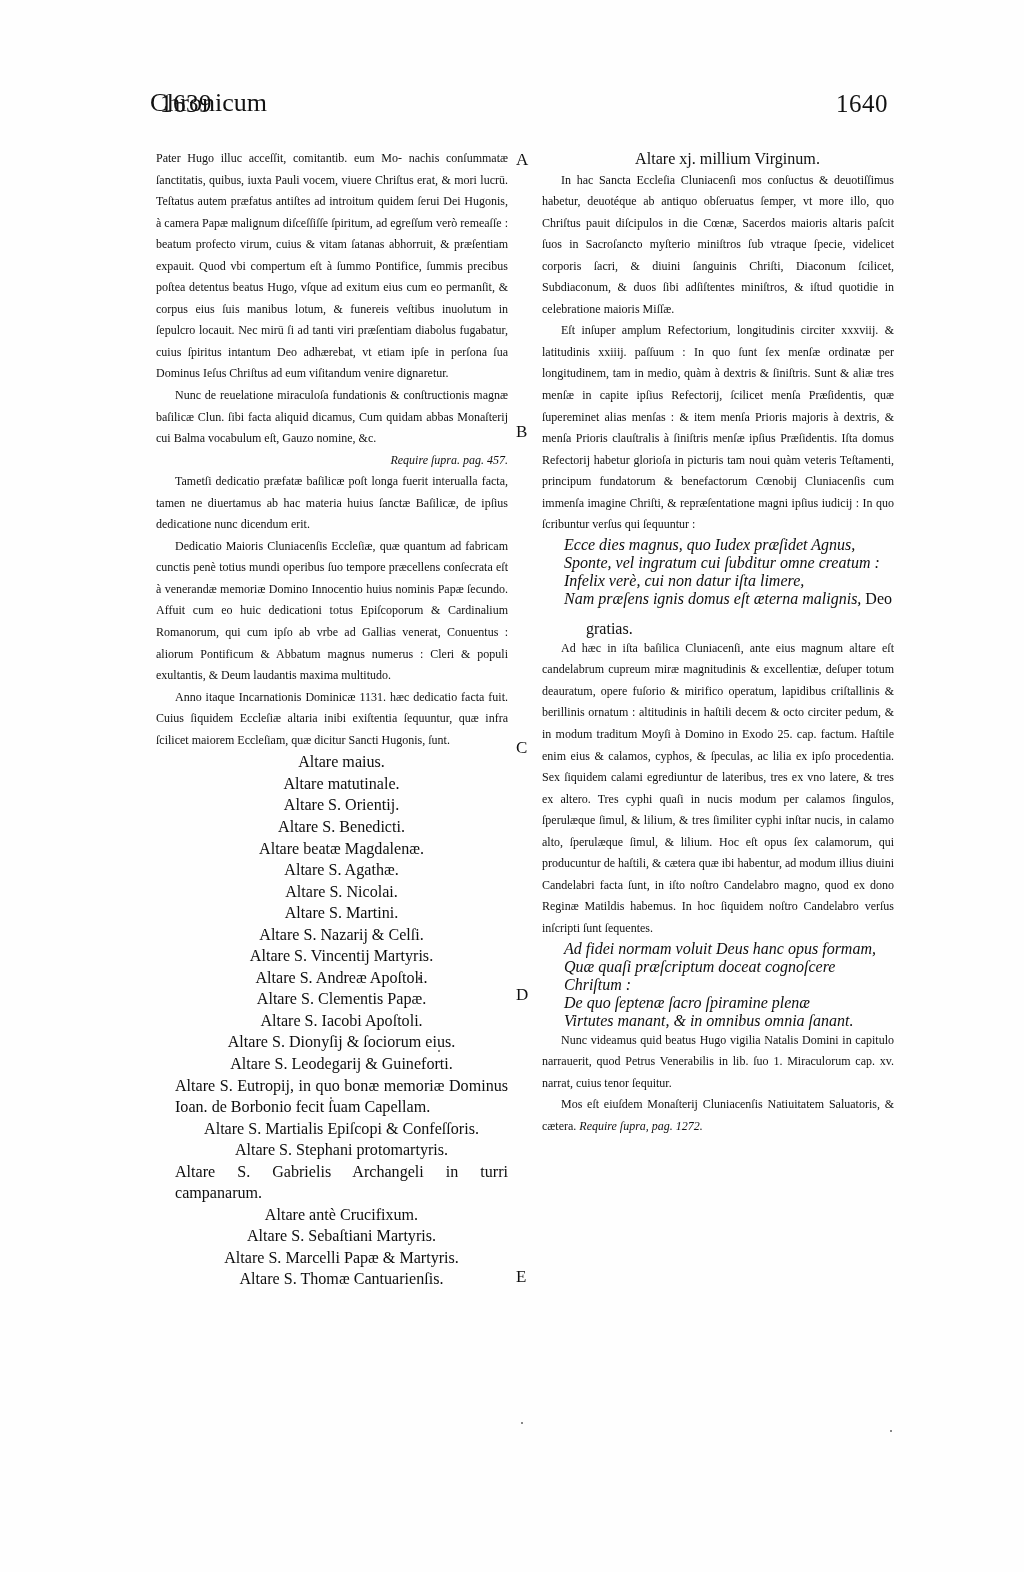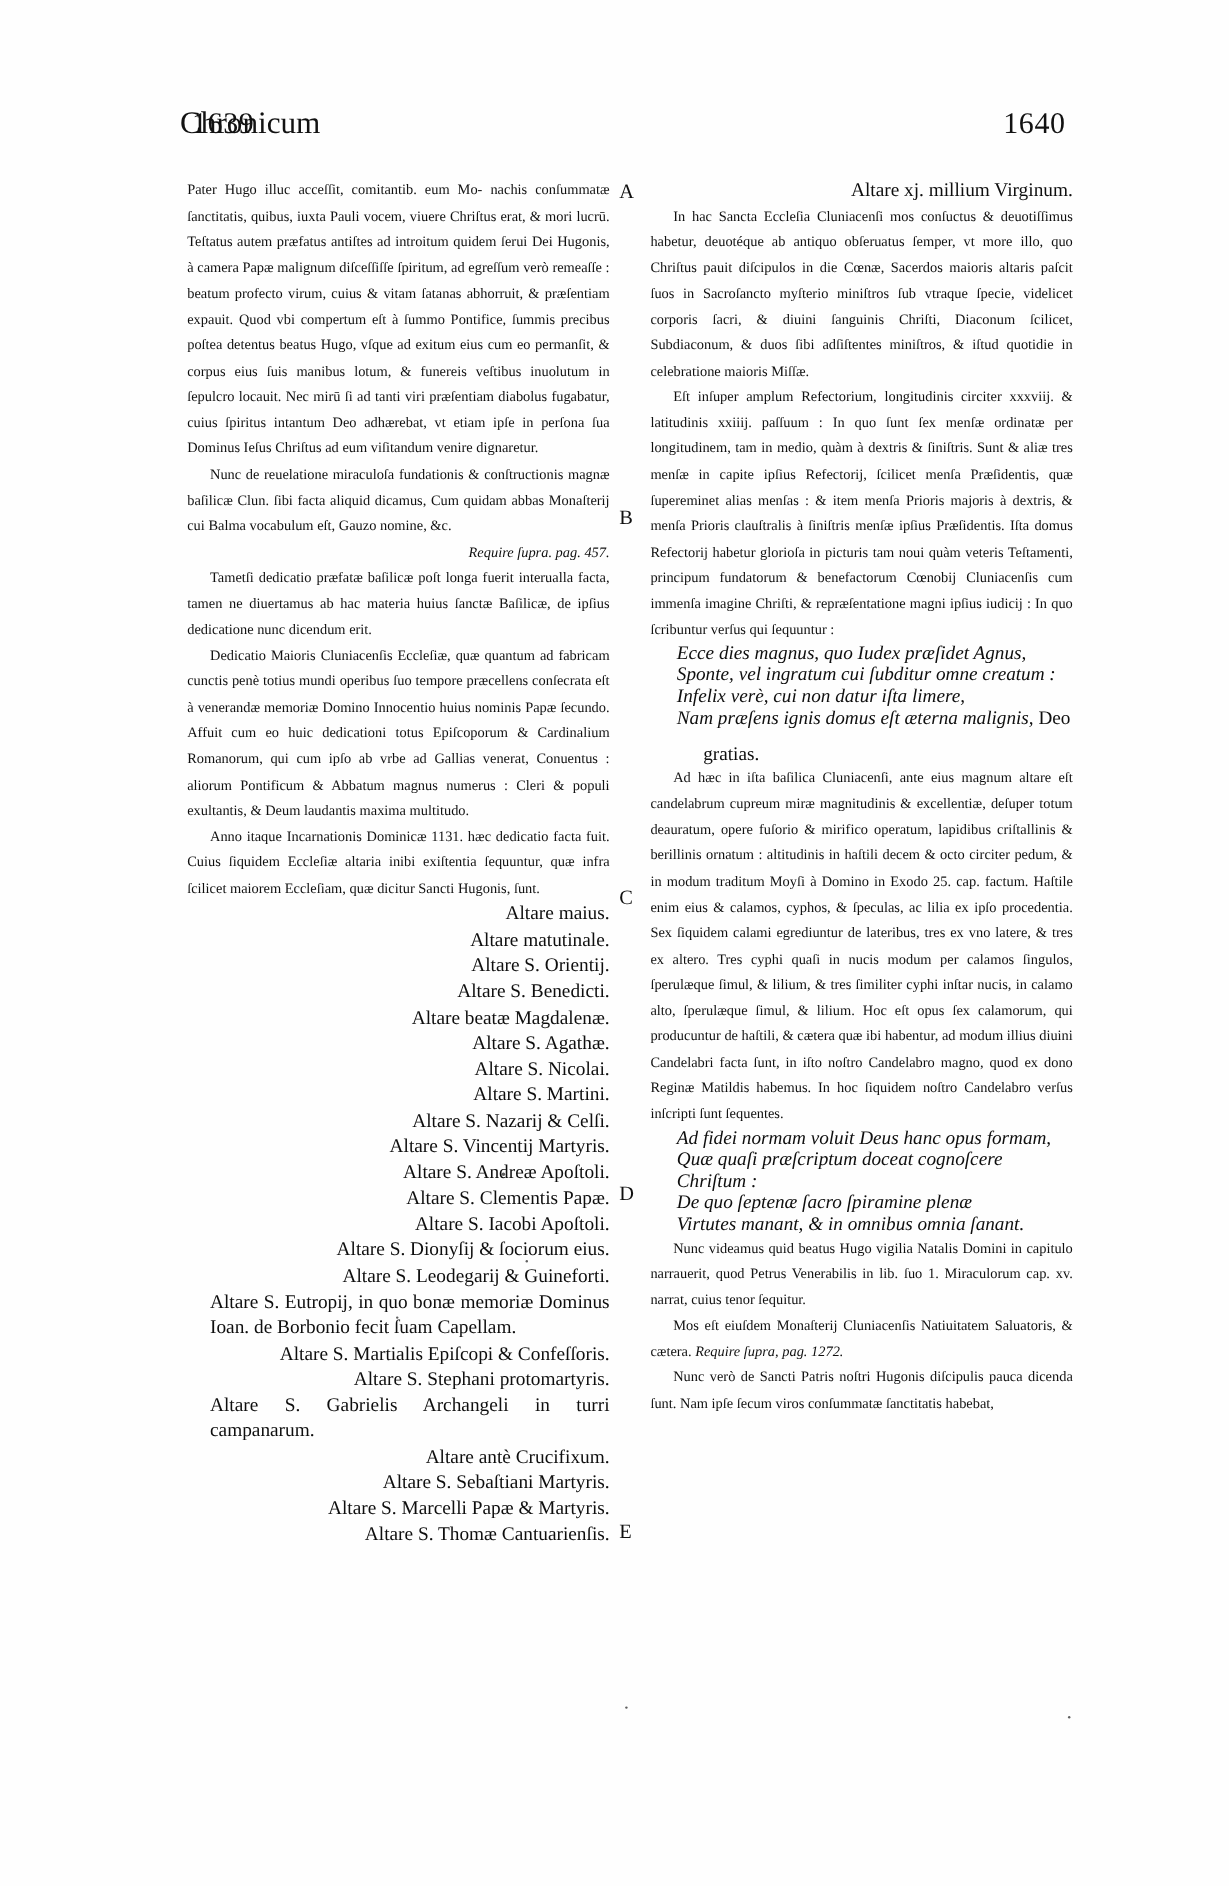--- a/index.html
+++ b/index.html
@@ -88,21 +88,21 @@
   }
   .verse {
     font-style: italic;
     text-align: left;
     padding-left: 22px;
     text-indent: 0;
   }
 
   
   .altare {
-    text-align: right;
+    text-align: center;
     padding-left: 19px;
     text-indent: 0;
     font-size: 16.1px;
     line-height: 21.55px;
   }
   .altare.just {
     text-align: justify;
   }
 
   
@@ -206,21 +206,20 @@
         <div class="verse">Ad fidei normam voluit Deus hanc opus formam,</div>
         <div class="verse">Quæ quaſi præſcriptum doceat cognoſcere Chriſtum :</div>
         <div class="verse">De quo ſeptenæ ſacro ſpiramine plenæ</div>
         <div class="verse">Virtutes manant, &amp; in omnibus omnia ſanant.</div>
       </div>
 
       <p class="para indent">Nunc videamus quid beatus Hugo vigilia Natalis Domini in capitulo narrauerit, quod Petrus Venerabilis in lib. ſuo 1. Miraculorum cap. xv. narrat, cuius tenor ſequitur.</p>
 
       <p class="para indent"><span>Mos eſt eiuſdem Monaſterij Cluniacenſis Natiuitatem Saluatoris, &amp; cætera. </span><span class="ital">Require ſupra, pag. 1272.</span></p>
 
-      <p class="para indent">Nunc verò de Sancti Patris noſtri Hugonis diſcipulis pauca dicenda ſunt. Nam ipſe ſecum viros conſummatæ ſanctitatis habebat,</p>
 
     </div>
   </div>
 
   <span class="speck" style="left:418px; top:977px; width:3px; height:3px;"></span>
   <span class="speck" style="left:438px; top:1050px; width:2px; height:2px;"></span>
   <span class="speck" style="left:330px; top:1097px; width:2px; height:2px;"></span>
   <span class="speck" style="left:521px; top:1422px; width:2px; height:2px;"></span>
   <span class="speck" style="left:890px; top:1430px; width:2px; height:2px;"></span>
 

